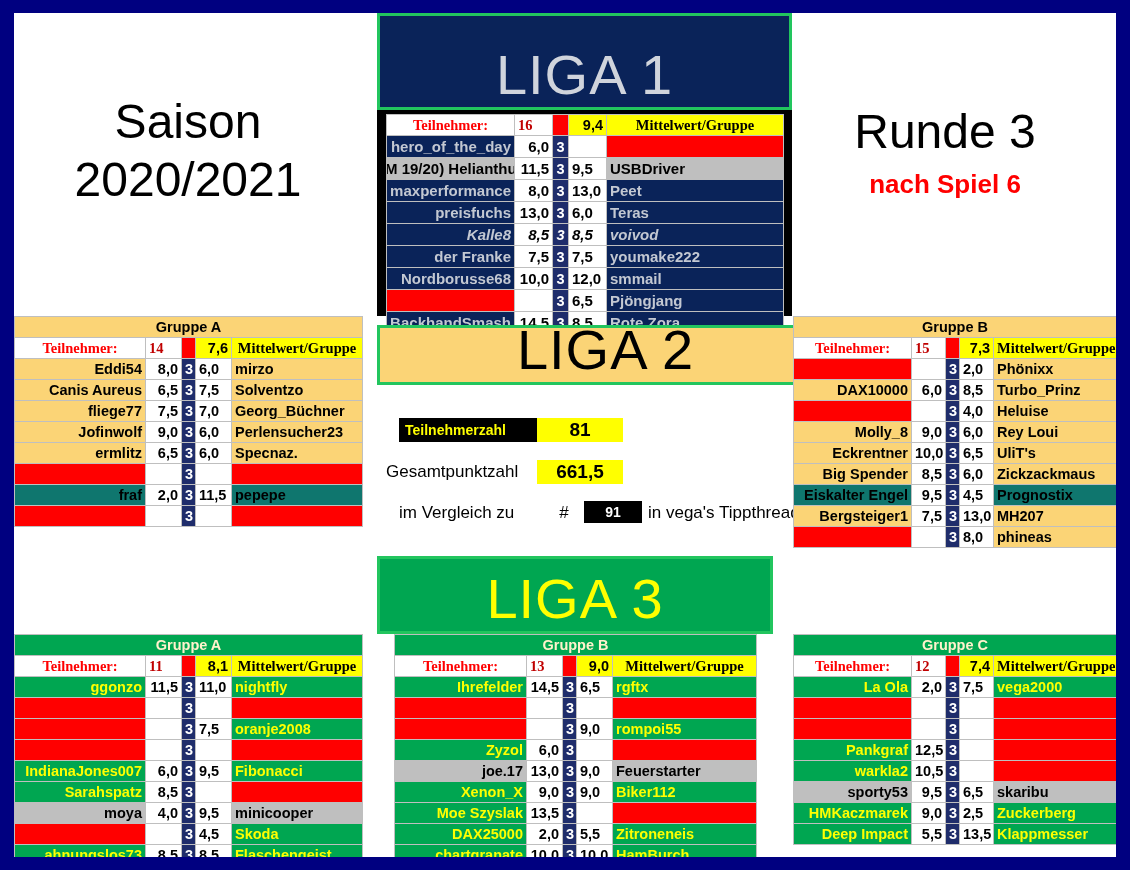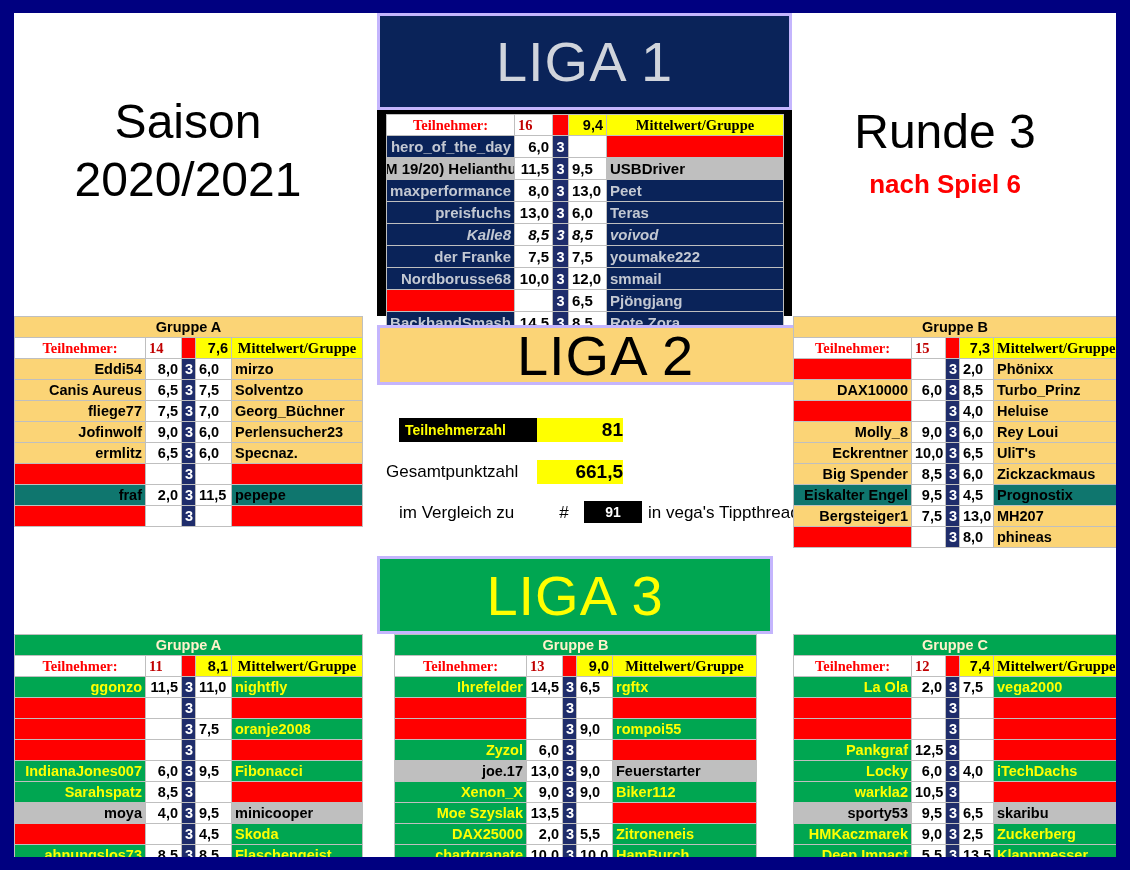--- a/index.html
+++ b/index.html
@@ -28,22 +28,22 @@
     font-size:48px;color:#000000;text-align:center;
     line-height:58px;font-weight:400;
     font-family:"Liberation Sans", sans-serif;
   }
   .subred{
     font-size:26px;color:#FF0000;font-weight:bold;text-align:center;
   }
 
   
   .banner{
-    border:3px solid #c4b5fd;
-    display:flex;align-items:center;justify-content:center;
+    border:3px solid #22c55e;
+    display:flex;align-items:flex-end;justify-content:center;
     font-size:56px;letter-spacing:1px;font-weight:400;
   }
   .banner.l1{background:#0A2359;color:#D0D4DC;}
   .banner.l2{background:#FBD476;color:#000000;}
   .banner.l3{background:#00A651;color:#FFFF00;}
 
   
   table.grp{
     border-collapse:collapse;
     table-layout:fixed;
@@ -100,21 +100,21 @@
   .f-red{background:#FF0000;color:#FF0000;}
 
   
   #liga1box{background:#000000;}
   .blacklbl{
     background:#000000;color:#FFFF00;font-weight:bold;font-size:14px;
     display:flex;align-items:center;padding-left:6px;
   }
   .yellowval{
     background:#FFFF00;color:#000000;font-weight:bold;
-    display:flex;align-items:center;justify-content:flex-end;
+    display:flex;align-items:center;justify-content:center;
   }
   .plainlbl{color:#000000;font-size:17px;display:flex;align-items:center;}
   .blackval{
     background:#000000;color:#FFFFFF;font-weight:bold;font-size:14px;
     display:flex;align-items:center;justify-content:center;
   }
 </style>
 </head>
 <body>
 
@@ -647,27 +647,20 @@
               <td class="nm-r f-red"></td>
             </tr>
             <tr>
               <td class="nm-l f-l3">Pankgraf</td>
               <td class="sc">12,5</td>
               <td class="mid">3</td>
               <td class="sc" style="text-align: left;"></td>
               <td class="nm-r f-red"></td>
             </tr>
             <tr>
-              <td class="nm-l f-l3">Locky</td>
-              <td class="sc">6,0</td>
-              <td class="mid">3</td>
-              <td class="sc" style="text-align: left;">4,0</td>
-              <td class="nm-r f-l3">iTechDachs</td>
-            </tr>
-            <tr>
               <td class="nm-l f-l3">warkla2</td>
               <td class="sc">10,5</td>
               <td class="mid">3</td>
               <td class="sc" style="text-align: left;"></td>
               <td class="nm-r f-red"></td>
             </tr>
             <tr>
               <td class="nm-l f-l3-grey">sporty53</td>
               <td class="sc">9,5</td>
               <td class="mid">3</td>

